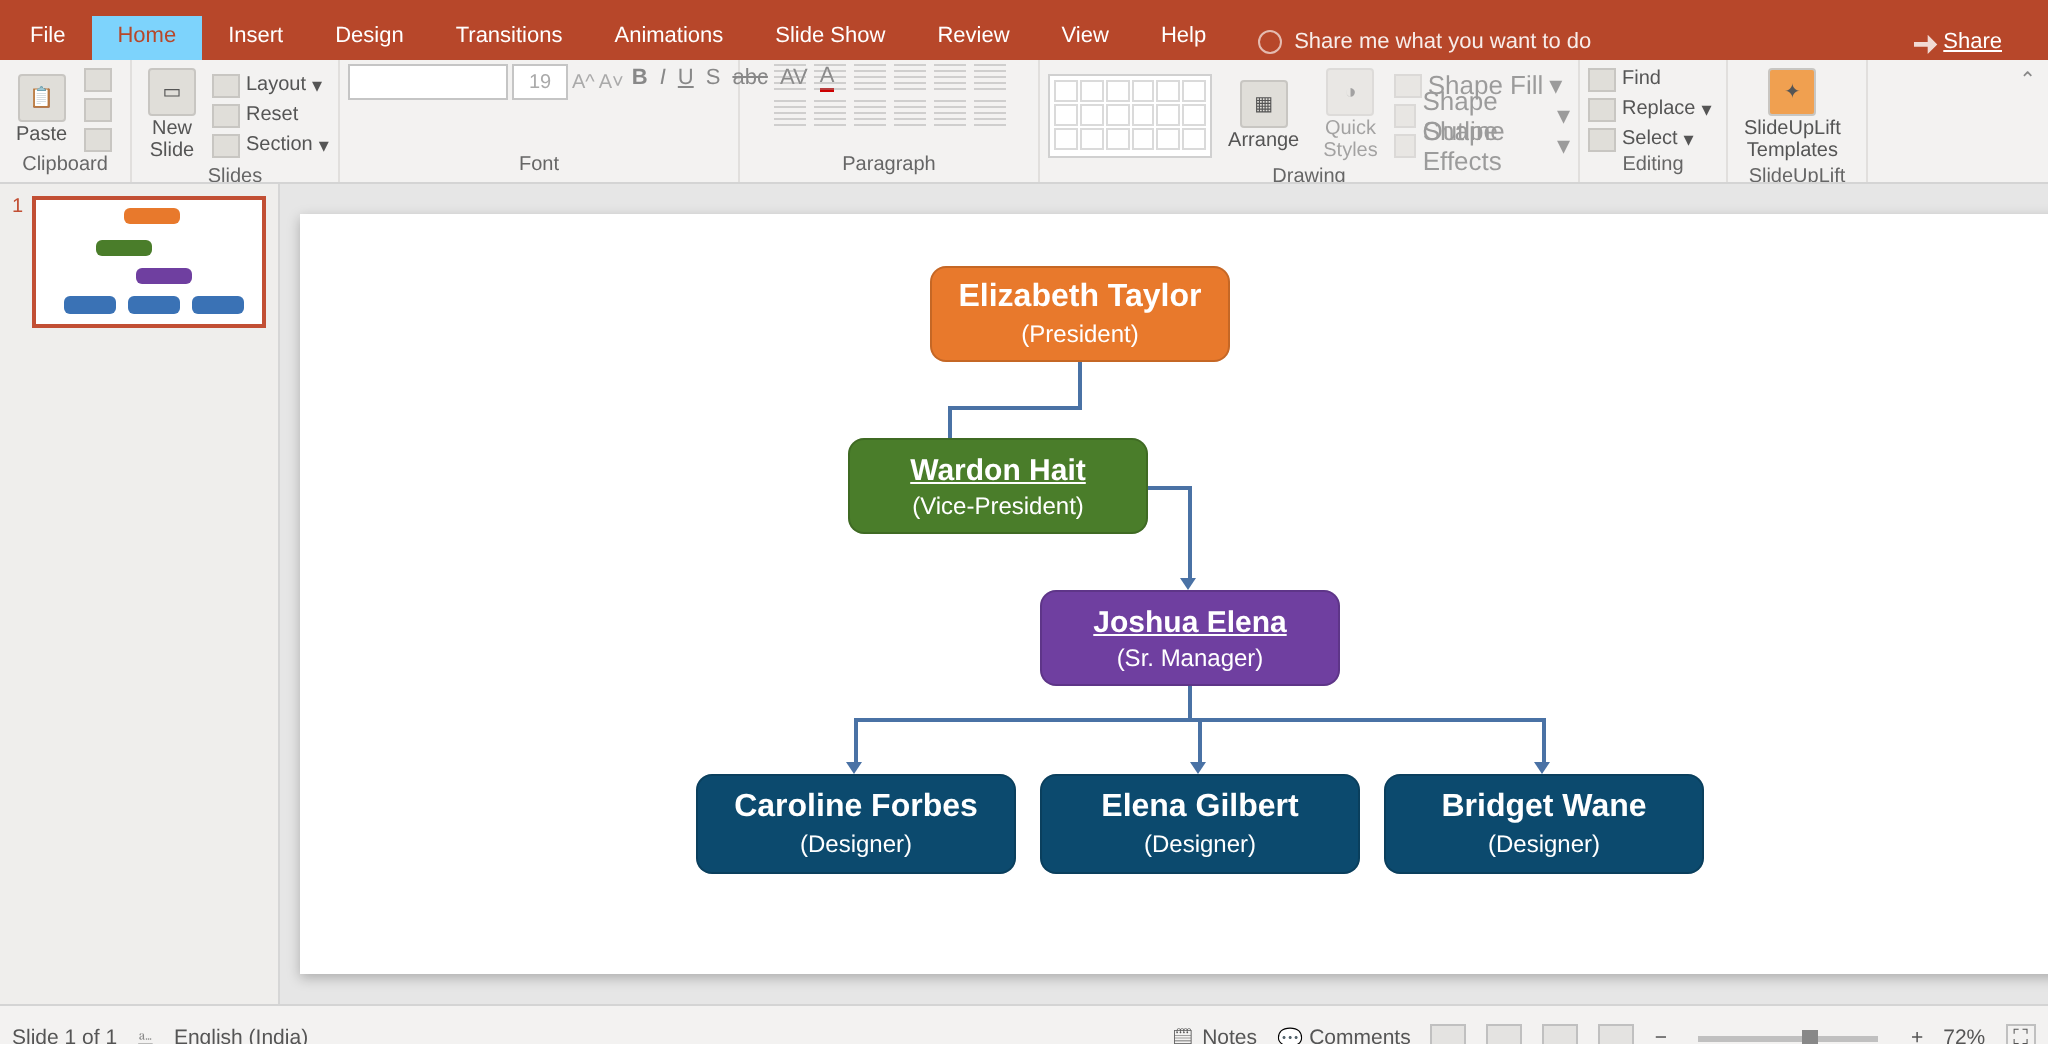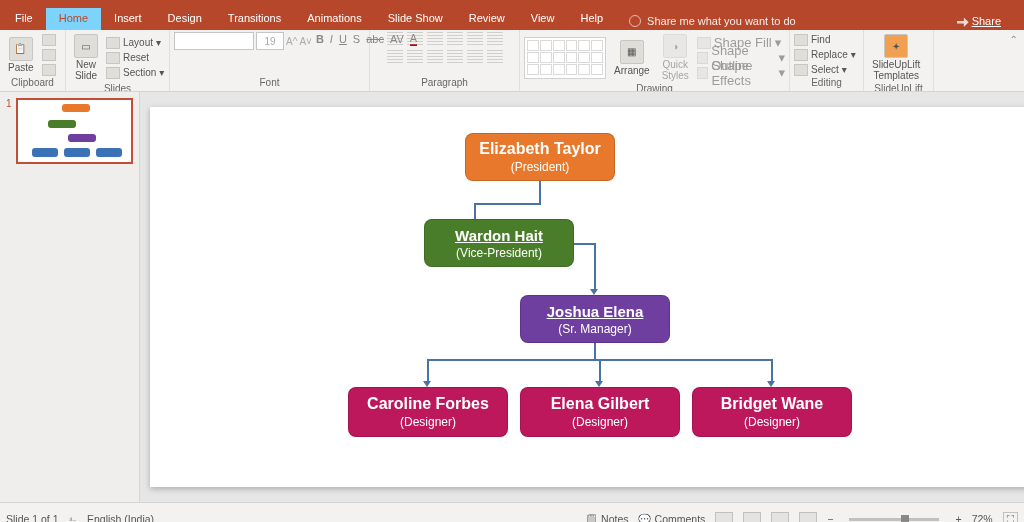--- a/index.html
+++ b/index.html
@@ -49,21 +49,21 @@
 
   
   .node { position:absolute; border-radius:8px; color:#fff; text-align:center; display:flex; flex-direction:column; align-items:center; justify-content:center; box-shadow: inset 0 0 0 1px rgba(0,0,0,.15); }
   .node .nm { font-weight:700; }
   .node .rl { font-size:12px; margin-top:2px;}
   .n-orange { background:#e8792c; width:150px; height:48px; left:315px; top:26px; font-size:16px;}
   .n-green  { background:#4a7d2a; width:150px; height:48px; left:250px; top:112px; font-size:15px;margin-left:24px;}
   .n-green .nm { text-decoration: underline; }
   .n-purple { background:#6f3fa0; width:150px; height:48px; left:370px; top:188px; font-size:15px;}
   .n-purple .nm { text-decoration: underline; }
-  .n-blue   { background:#be185d; width:160px; height:50px; top:280px; font-size:16px;}
+  .n-blue   { background:#0c4a6e; width:160px; height:50px; top:280px; font-size:16px;}
   .b1 { left:198px;} .b2 { left:370px;} .b3 { left:542px;}
 
   
   .line { position:absolute; background:#4a72a5; }
   .arrow { position:absolute; width:0;height:0;border-left:4px solid transparent;border-right:4px solid transparent;border-top:6px solid #4a72a5;}
 
   
   .vscroll { width:12px; background:#ecebe9; border-left:1px solid #d6d6d6;}
 
   

